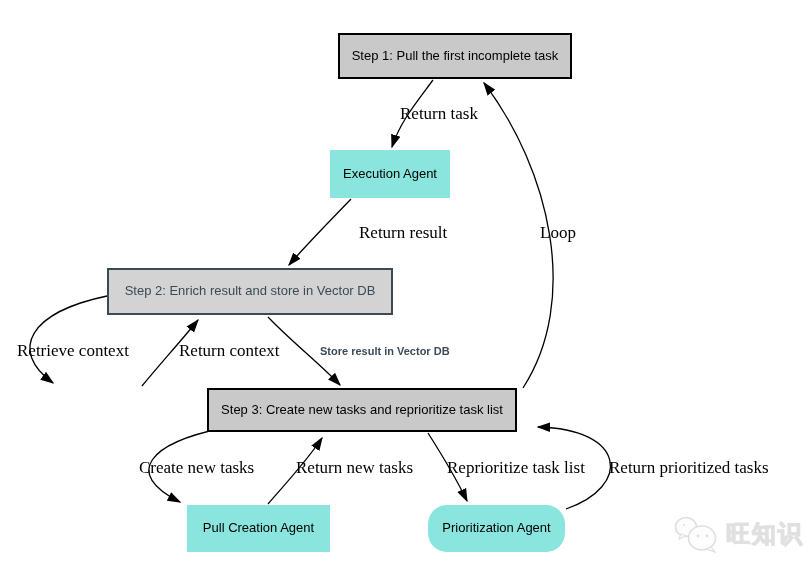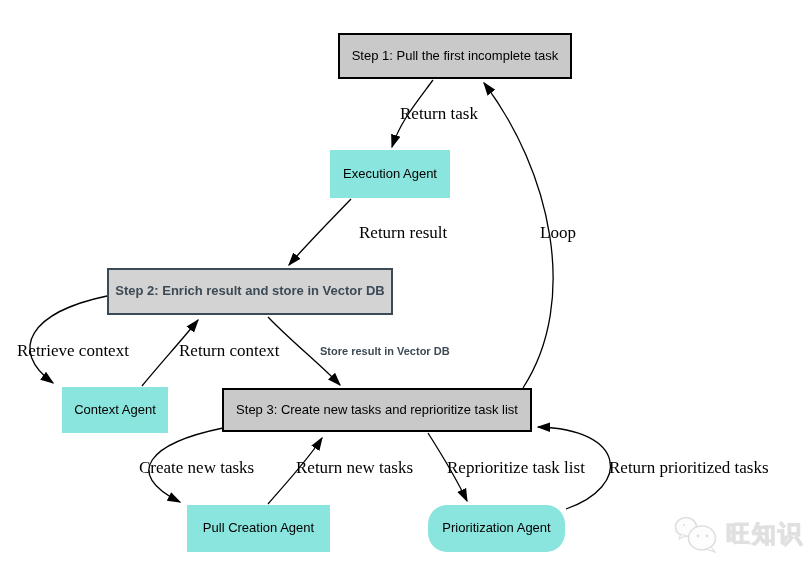--- a/index.html
+++ b/index.html
@@ -8,21 +8,21 @@
     font-family:"Liberation Sans", sans-serif; overflow:hidden;
   }
   svg.edges { position:absolute; left:0; top:0; width:810px; height:564px; }
   .node {
     position:absolute; box-sizing:border-box;
     display:flex; align-items:center; justify-content:center;
     text-align:center; font-size:13px; color:#000; line-height:1.15;
   }
   .step  { background:var(--step_fill,#C9C9C9); border:2px solid #000; }
   .step2 { background:var(--step2_fill,#D3D3D3); border:2px solid var(--step2_accent,#3C4A56);
-           color:var(--step2_accent,#3C4A56); font-weight:bold; }
+           color:var(--step2_accent,#3C4A56); font-weight:normal; }
   .agent { background:var(--agent_fill,#8AE5DE); }
   .elabel {
     position:absolute; font-family:"Liberation Serif", serif; font-size:17px;
     white-space:nowrap; color:#000;
   }
   .elabel.accent {
     font-family:"Liberation Sans", sans-serif; font-size:11px; font-weight:bold;
     color:var(--step2_accent,#3C4A56);
   }
   .watermark { position:absolute; right:6px; bottom:8px; display:flex; align-items:center; gap:5px;justify-content:center; }
@@ -56,23 +56,22 @@
       <path d="M 566,509 C 632,486 626,429 538,427" marker-end="url(#ah)"></path>
     </g>
   </svg>
 
   <div class="node step" style="left:338px; top:33px;  width:234px; height:46px;">Step 1: Pull the first incomplete task</div>
 
   <div class="node agent" style="left:330px; top:150px; width:120px; height:48px;">Execution Agent</div>
 
   <div class="node step2" style="left:107px; top:268px; width:286px; height:47px;">Step 2: Enrich result and store in Vector DB</div>
 
-  <div class="node agent" style="left:62px;  top:387px; width:106px; height:46px;">Context Agent</div>
 
-  <div class="node step" style="left:222px; top:388px; width:310px; height:44px;">Step 3: Create new tasks and reprioritize task list</div>
+  <div class="node step" style="left:207px; top:388px; width:310px; height:44px;">Step 3: Create new tasks and reprioritize task list</div>
 
   <div class="node agent" style="left:187px; top:505px; width:143px; height:47px;">Pull Creation Agent</div>
 
   <div class="node agent" style="left:428px; top:505px; width:137px; height:47px;border-radius:19px;">Prioritization Agent</div>
 
   <div class="elabel" style="left:400px; top:104px;">Return task</div>
   <div class="elabel" style="left:331px; top:223px;margin-left:28px;">Return result</div>
   <div class="elabel" style="left:540px; top:223px;">Loop</div>
   <div class="elabel" style="left:17px; top:341px;">Retrieve context</div>
   <div class="elabel" style="left:179px; top:341px;">Return context</div>

